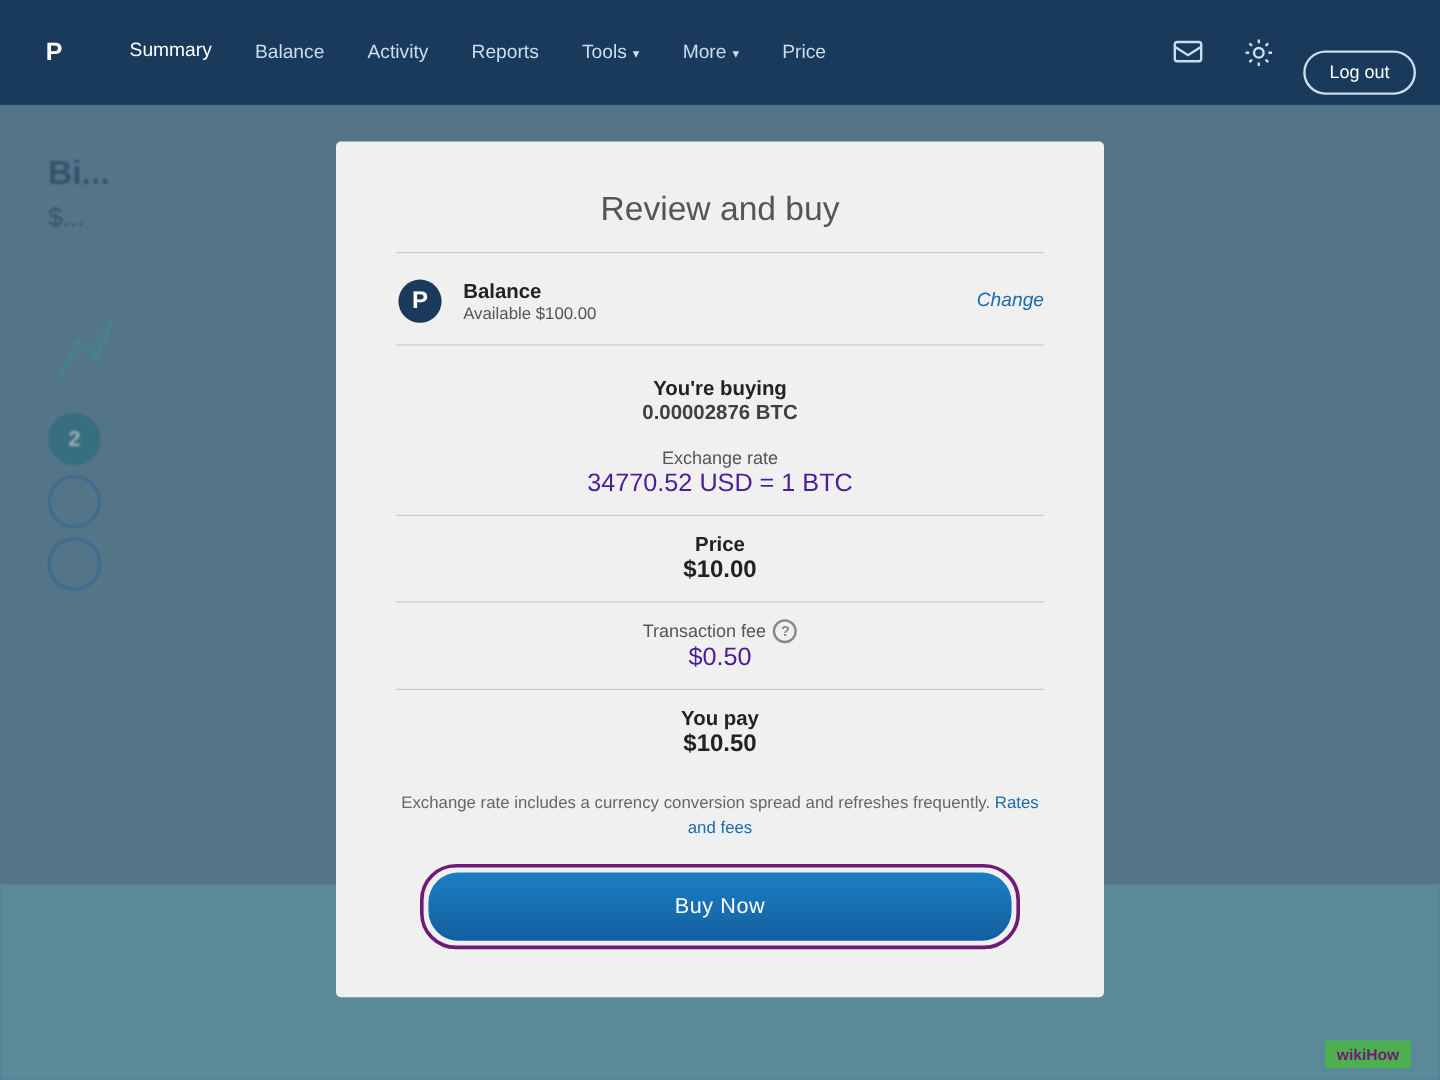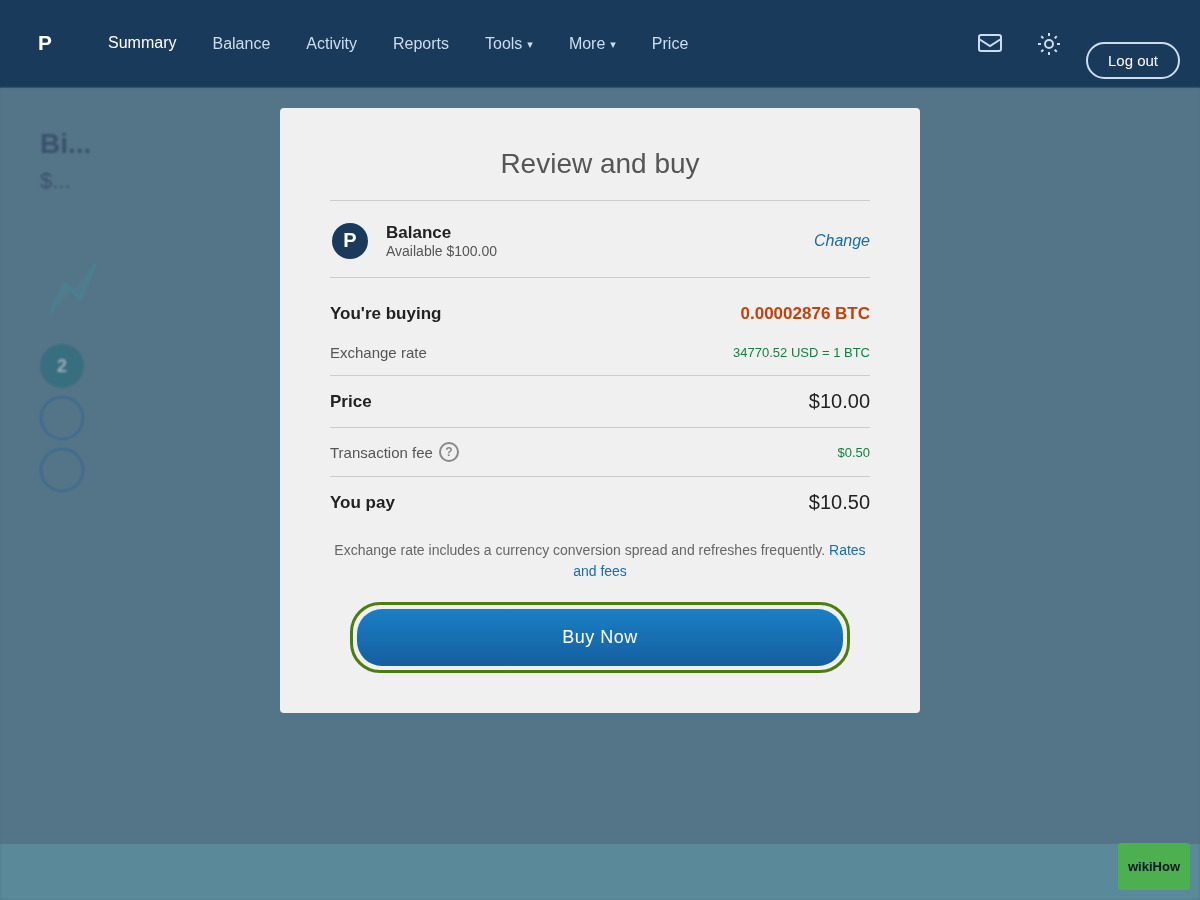--- a/index.html
+++ b/index.html
@@ -100,26 +100,26 @@
       color: #1a3a5c;
       margin-bottom: 30px;
     }
 
     
     .modal-overlay {
       position: absolute;
       top: 88px;
       left: 0;
       width: 1200px;
-      height: 756px;
+      height: 649px;
       background: rgba(80,100,120,0.55);
       display: flex;
       align-items: flex-start;
       justify-content: center;
-      padding-top: 20px;
+      padding-top: 30px;
     }
 
     
     .modal {
       background: #f0f0f0;
       width: 640px;
       border-radius: 4px;
       padding: 40px 50px 40px 50px;
       position: relative;
     }
@@ -171,42 +171,43 @@
       text-decoration: none;
       font-style: italic;
     }
 
     
     .detail-row {
       display: flex;
       align-items: center;
       justify-content: space-between;
       padding: 10px 0;
+      flex-direction: column;
     }
     .detail-label {
       color: #555;
       font-size: 15px;
     }
     .detail-label.bold {
       font-weight: bold;
       color: #222;
       font-size: 17px;
     }
     .detail-value {
-      color: #15803d;
-      font-size: 13px;
+      color: #4c1d95;
+      font-size: 21px;
     }
     .detail-value.bold {
       font-weight: bold;
-      color: #c2410c;
+      color: #404040;
       font-size: 17px;
     }
     .detail-value.large {
       font-size: 20px;
-      font-weight: normal;
+      font-weight: bold;
       color: #222;
     }
 
     .help-icon {
       display: inline-flex;
       align-items: center;
       justify-content: center;
       width: 20px;
       height: 20px;
       border-radius: 50%;
@@ -243,46 +244,46 @@
       color: #1a6ab0;
       text-decoration: none;
       cursor: pointer;
     }
 
     
     .buy-now-wrapper {
       display: flex;
       justify-content: center;
       padding: 4px;
-      border: 3px solid #4d7c0f;
+      border: 3px solid #701a75;
       border-radius: 30px;
       margin: 0 20px;
     }
     .buy-now-btn {
       background: linear-gradient(180deg, #1a7fc4 0%, #145fa0 100%);
       color: #fff;
       border: none;
       border-radius: 25px;
       width: 100%;
       padding: 18px 0;
       font-size: 18px;
       cursor: pointer;
       letter-spacing: 0.5px;
     }
 
     
     .wikihow-badge {
       position: absolute;
       bottom: 10px;
-      right: 10px;
+      right: 24px;
       background: #4caf50;
-      color: #0f172a;
+      color: #701a75;
       font-size: 13px;
       font-weight: bold;
-      padding: 16px 10px;
+      padding: 4px 10px;
       border-radius: 3px;
     }
 
     
     .step-badge {
       background: #1a7a8a;
       color: white;
       font-size: 18px;
       font-weight: bold;
       width: 44px;

